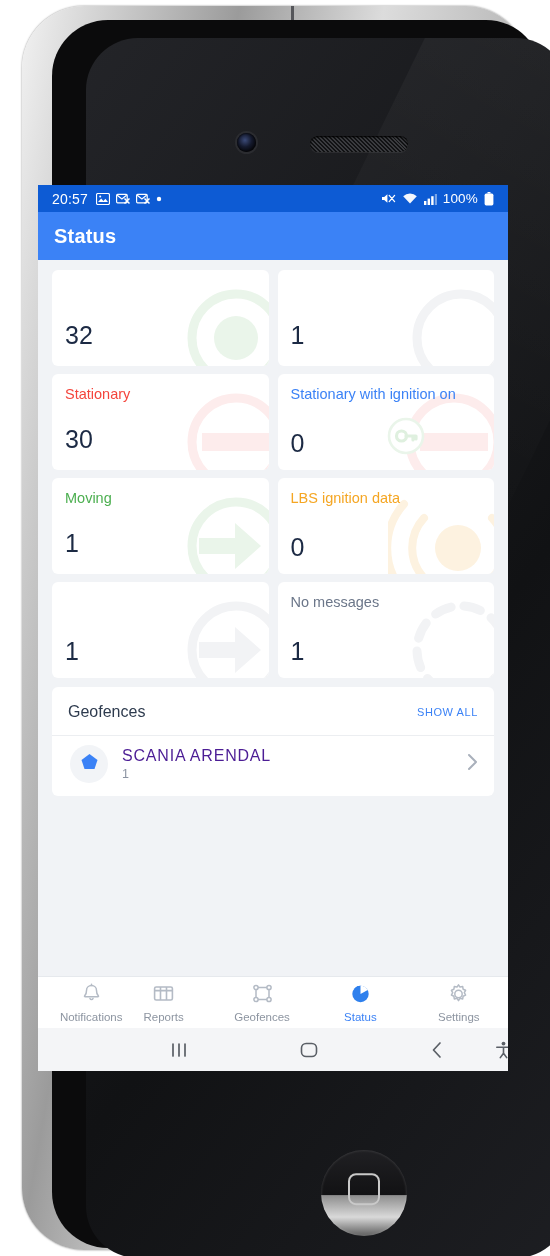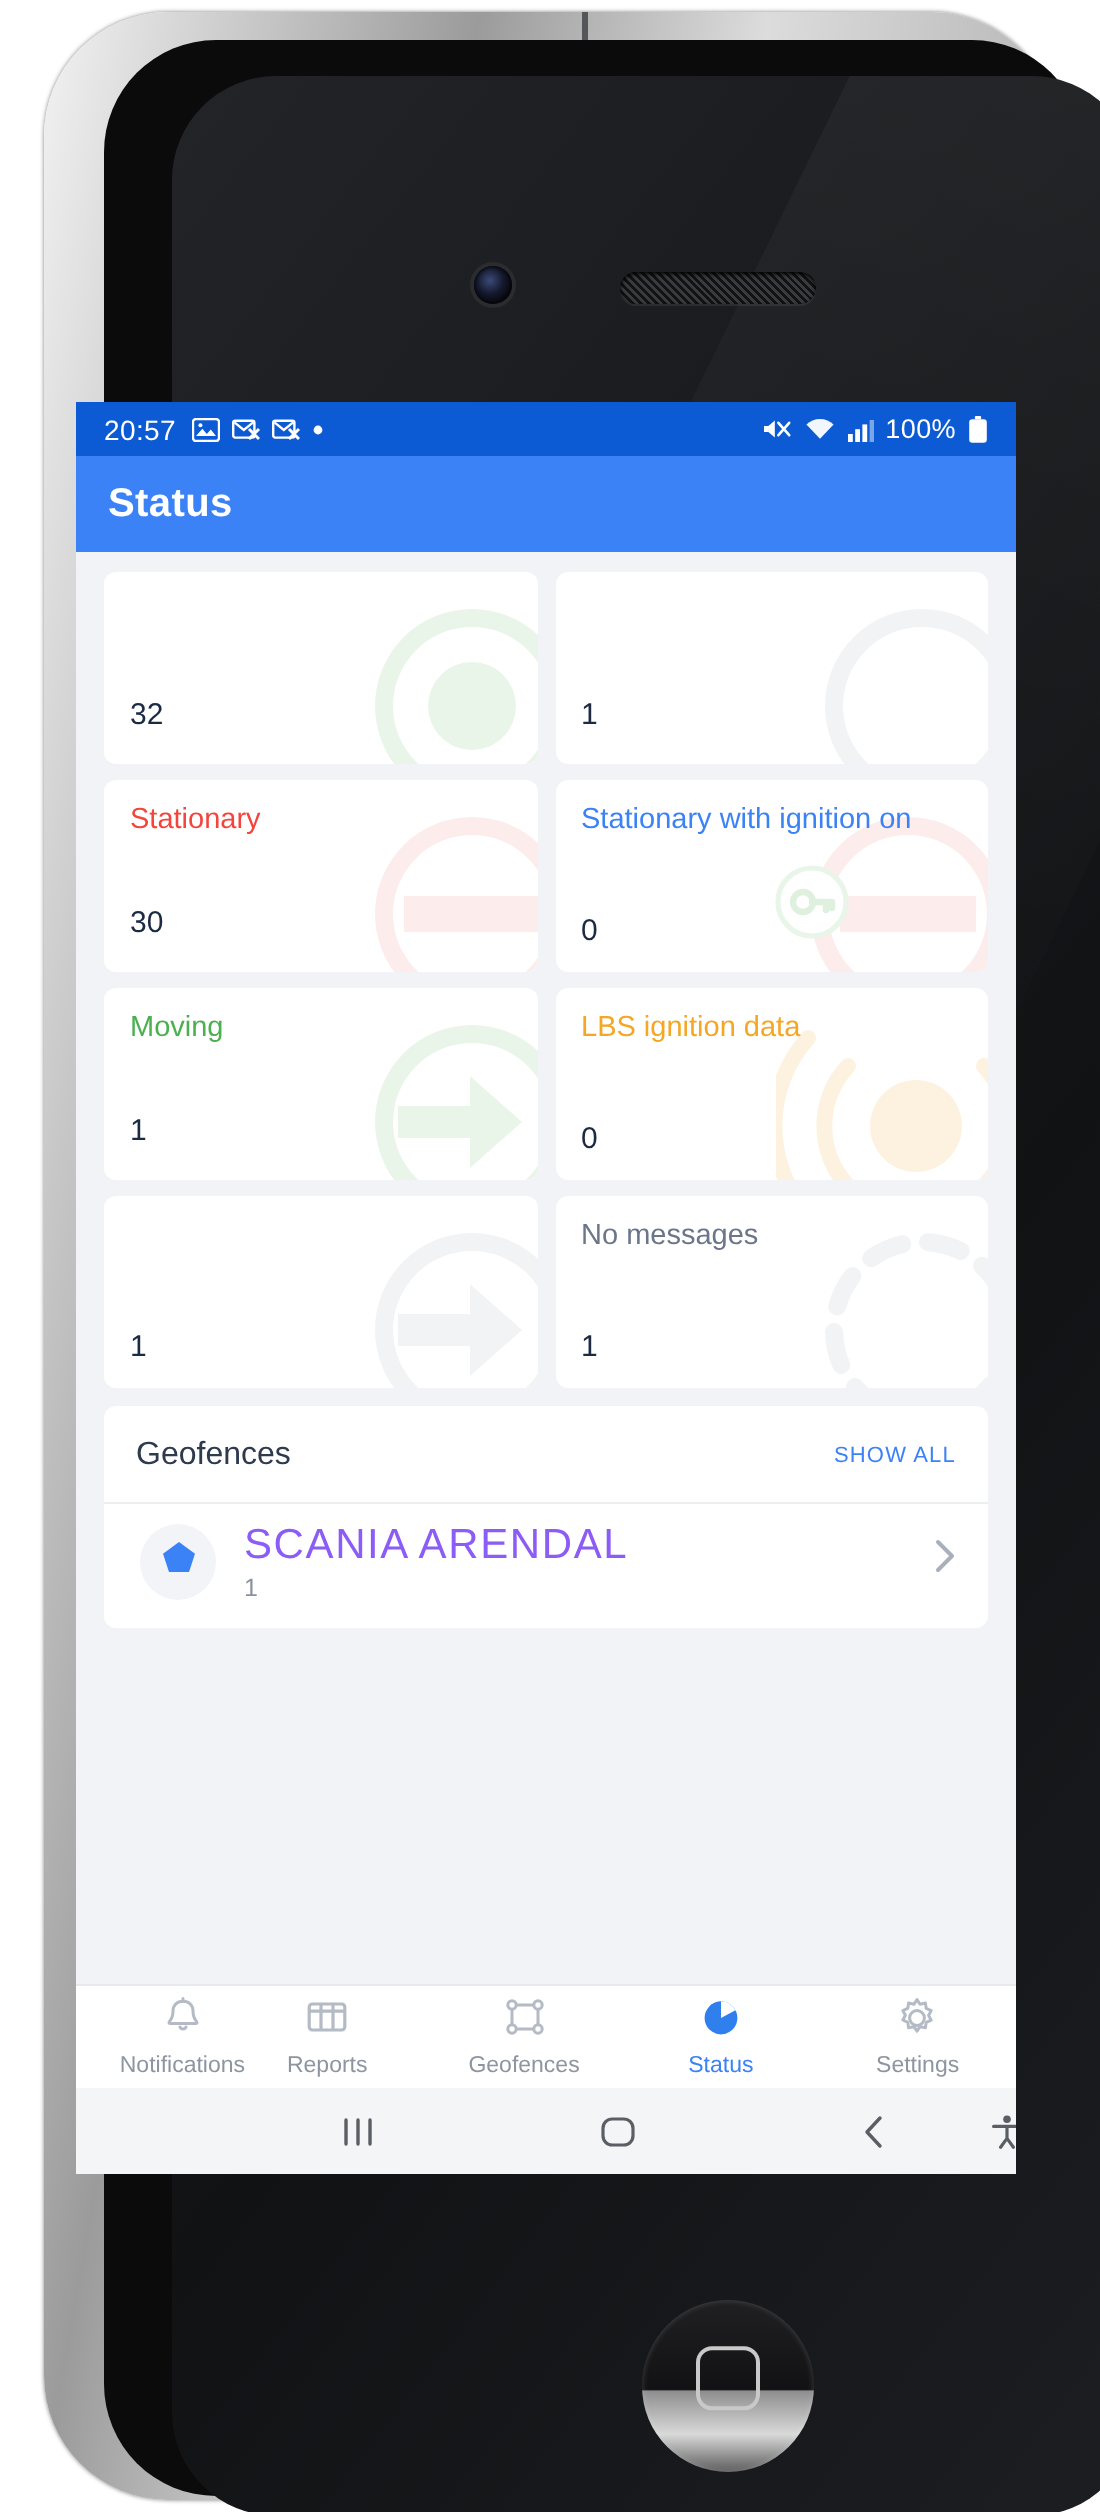--- a/index.html
+++ b/index.html
@@ -70,21 +70,21 @@
   #home-button-square {
     position:absolute; left:50%; top:50%;
     transform: translate(-50%,-62%);
     width:32px; height:32px; border-radius:8px;
     border:2.5px solid #c9c9c9;
   }
 
   
   #screen {
     position:absolute;
-    left:38px; top:201px;
+    left:38px; top:185px;
     width:470px; height:886px;
     background:#f1f3f6;
     overflow:hidden;
   }
 
   
   #status-bar {
     height:27px; background:#0d5bd4; color:#ffffff;
     display:flex; align-items:center; justify-content:space-between;
     padding:0 14px; font-size:13.5px; letter-spacing:.2px;
@@ -106,21 +106,21 @@
 
   .stat-card {
     position:relative;
     background:#ffffff; border-radius:6px;
     height:96px; padding:12px 12px 0 13px;
     overflow:hidden;
   }
   .stat-label { font-size:14.5px; line-height:1.22; font-weight:500; position:relative; z-index:2; }
   .stat-value {
     position:absolute; left:13px; bottom:16px;
-    font-size:15px; color:#1c2a44; font-weight:500; z-index:2;
+    font-size:25px; color:#1c2a44; font-weight:500; z-index:2;
   }
   .stat-card.tall .stat-value { bottom:12px; }
   .card-art { position:absolute; right:-26px; bottom:-24px; z-index:1; pointer-events:none; }
 
   
   #geofences-card {
     margin-top:9px; background:#ffffff; border-radius:6px; overflow:hidden;
   }
   #geofences-header {
     display:flex; align-items:center; justify-content:space-between;
@@ -132,21 +132,21 @@
     display:flex; align-items:center; gap:14px;
     padding:9px 16px 13px 18px;
     border-top:1px solid #eceef1;
   }
   #geofence-avatar {
     width:38px; height:38px; border-radius:50%;
     background:#f2f4f7; display:flex; align-items:center; justify-content:center;
     flex:0 0 auto;
   }
   #geofence-text { flex:1; }
-  #geofence-name { font-size:21px; color:#8b5cf6; letter-spacing:.8px; }
+  #geofence-name { font-size:16px; color:#4c1d95; letter-spacing:.8px; }
   #geofence-count { font-size:12.5px; color:#8b93a1; margin-top:2px; }
   #geofence-chevron { color:#a9b0bb; font-size:19px; }
 
   
   #tab-bar {
     position:absolute; left:0; bottom:43px; width:100%; height:52px;
     background:#ffffff; border-top:1px solid #e6e9ed;
     display:flex; align-items:center;
     padding-left:4px;
   }

